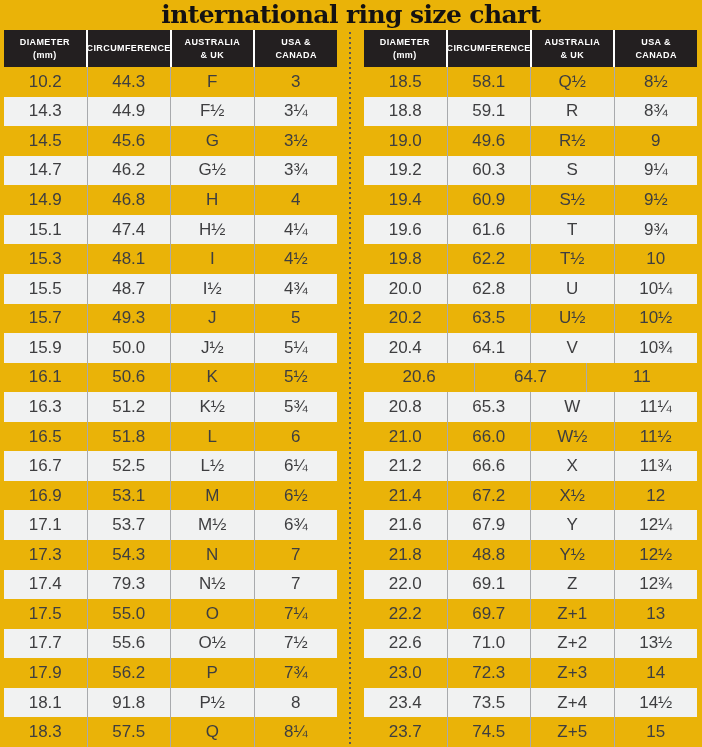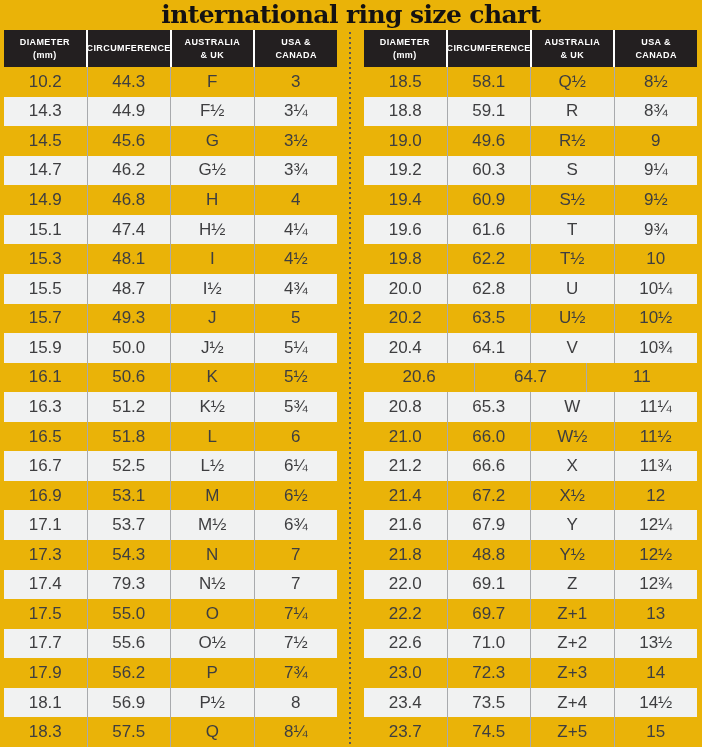--- a/index.html
+++ b/index.html
@@ -246,21 +246,21 @@
           <div class="tcell">7½</div>
         </div>
         <div class="trow">
           <div class="tcell">17.9</div>
           <div class="tcell">56.2</div>
           <div class="tcell">P</div>
           <div class="tcell">7¾</div>
         </div>
         <div class="trow">
           <div class="tcell">18.1</div>
-          <div class="tcell">56.9</div>
+          <div class="tcell">91.8</div>
           <div class="tcell">P½</div>
           <div class="tcell">8</div>
         </div>
         <div class="trow">
           <div class="tcell">18.3</div>
           <div class="tcell">57.5</div>
           <div class="tcell">Q</div>
           <div class="tcell">8¼</div>
         </div>
       </div>

